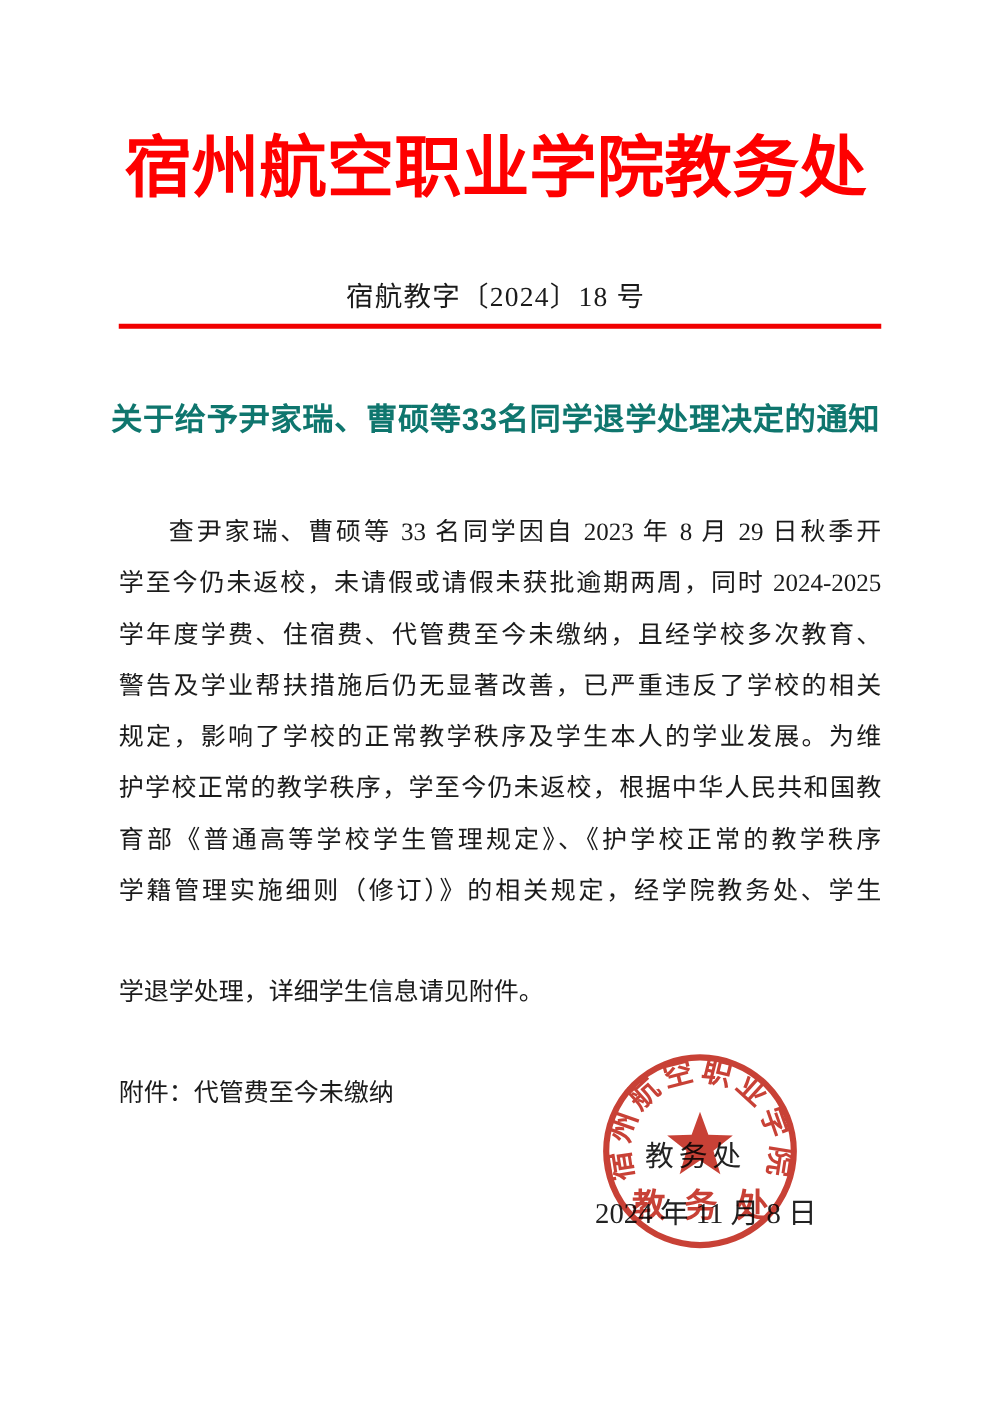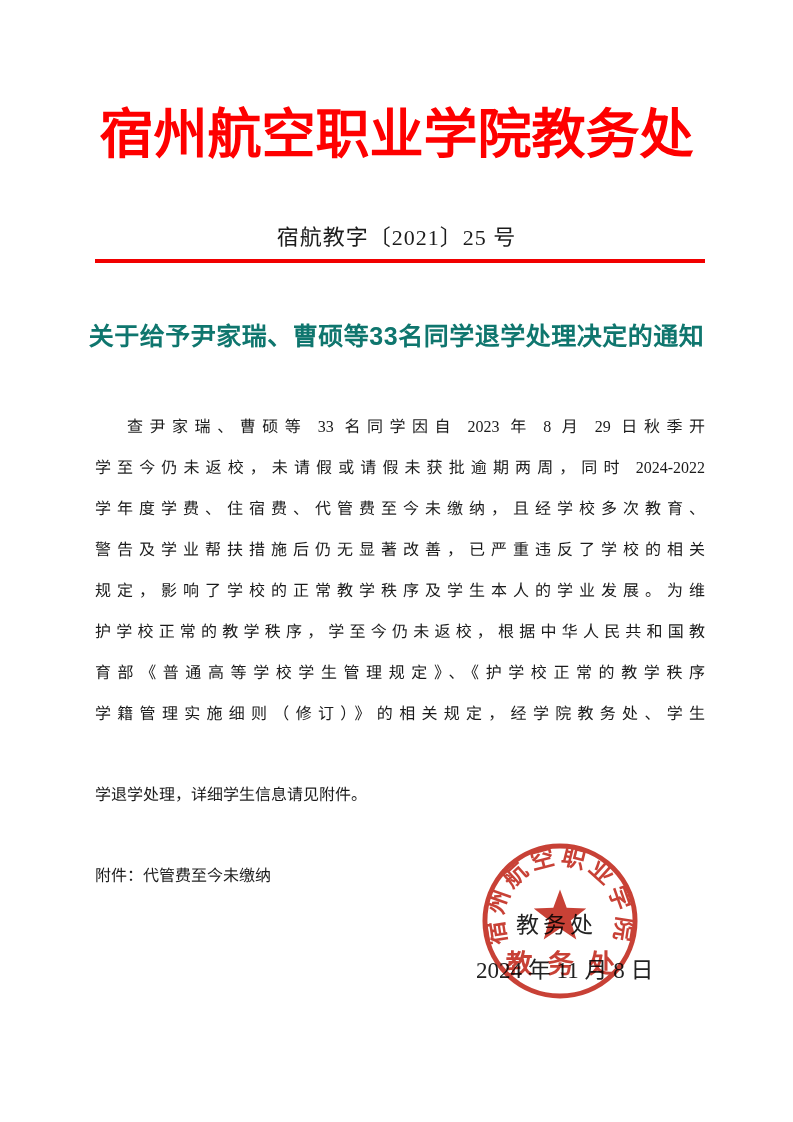--- a/index.html
+++ b/index.html
@@ -63,21 +63,21 @@
     letter-spacing: 0.5px;
     font-family: "Liberation Sans", sans-serif;
     color: #0f766e;
   }
 
   .body-block {
     position: absolute;
     top: 406px;
     left: 95px;
     width: 610px;
-    font-size: 16px;
+    font-size: 20px;
     line-height: 41px;
     color: var(--body-text, #1b1b1b);
   }
   .line {
     text-align: justify;
     text-align-last: justify;
   }
   .line.indent { text-indent: 2em; }
   .line.flush { text-align: left; text-align-last: left; margin-top: 40px; }
 
@@ -128,29 +128,29 @@
     font-family: "Liberation Serif", serif;
   }
 </style>
 </head>
 <body style="--letterhead-red: #fe0000; --rule-red: #f10000; --seal-red: #c43125; --body-text: #1b1b1b;">
 
 <div class="page">
 
   <h1 class="letterhead">宿州航空职业学院教务处</h1>
 
-  <div class="doc-number">宿航教字〔2021〕25 号</div>
+  <div class="doc-number">宿航教字〔2024〕18 号</div>
 
   <div class="red-rule"></div>
 
   <h2 class="notice-title">关于给予尹家瑞、曹硕等33名同学退学处理决定的通知</h2>
 
   <div class="body-block">
     <div class="line indent">查尹家瑞、曹硕等 33 名同学因自 2023 年 8 月 29 日秋季开</div>
-    <div class="line">学至今仍未返校，未请假或请假未获批逾期两周，同时 2024-2022</div>
+    <div class="line">学至今仍未返校，未请假或请假未获批逾期两周，同时 2024-2025</div>
     <div class="line">学年度学费、住宿费、代管费至今未缴纳，且经学校多次教育、</div>
     <div class="line">警告及学业帮扶措施后仍无显著改善，已严重违反了学校的相关</div>
     <div class="line">规定，影响了学校的正常教学秩序及学生本人的学业发展。为维</div>
     <div class="line">护学校正常的教学秩序，学至今仍未返校，根据中华人民共和国教</div>
     <div class="line">育部《普通高等学校学生管理规定》、《护学校正常的教学秩序</div>
     <div class="line">学籍管理实施细则（修订）》的相关规定，经学院教务处、学生</div>
     <div class="line flush">学退学处理，详细学生信息请见附件。</div>
     <div class="line flush">附件：代管费至今未缴纳</div>
   </div>
 

